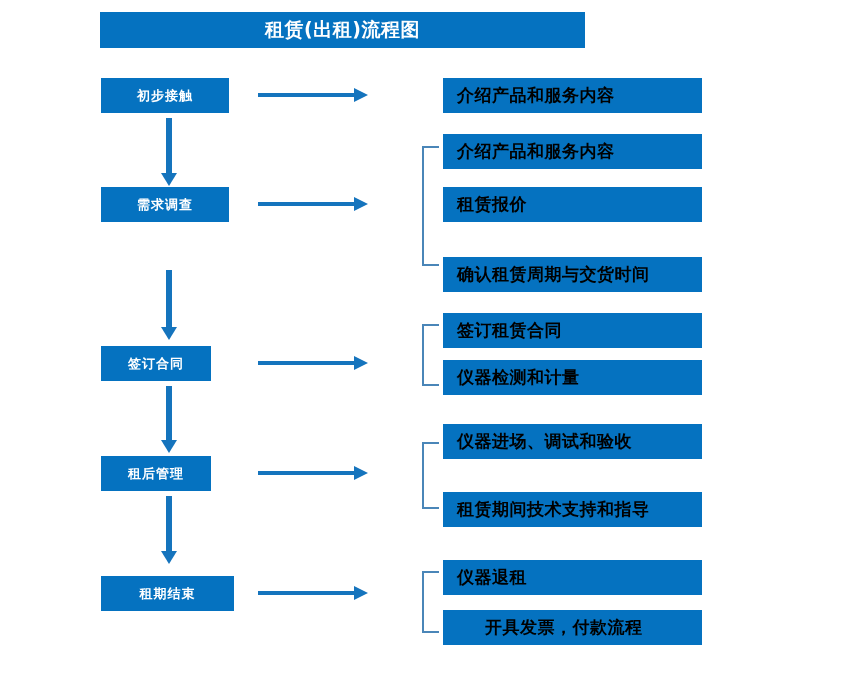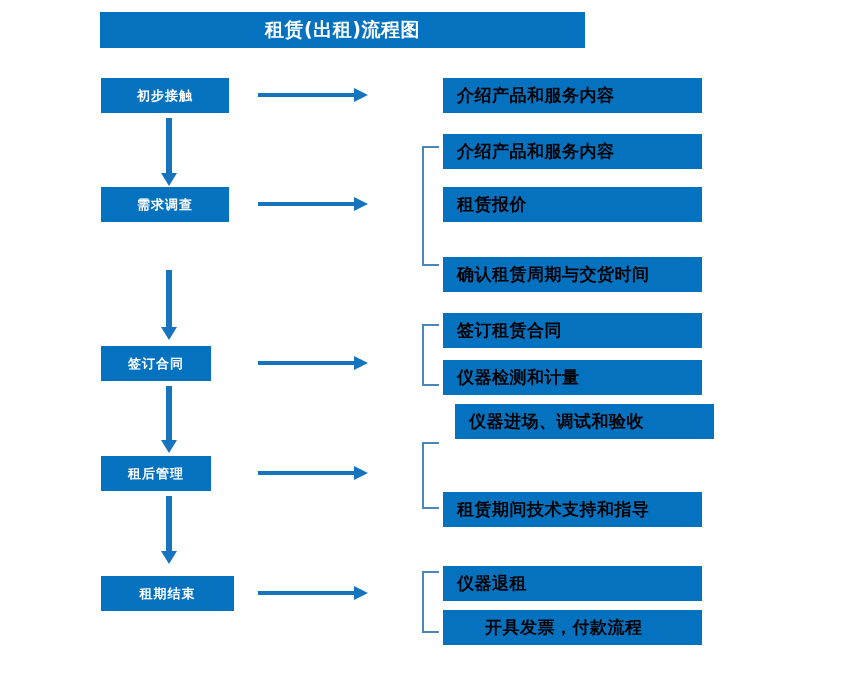--- a/index.html
+++ b/index.html
@@ -180,32 +180,32 @@
   </div>
 
   <div class="stage-box" style="left:101px; top:456px; width:110px;">租后管理</div>
   <div class="h-arrow" style="left:258px; top:466px;">
     <div class="shaft"></div>
     <div class="head"></div>
   </div>
 
   <div class="bracket" style="left:422px; top:442px; height:67px;"></div>
 
-  <div class="detail-box" style="top:404px;margin-left:12px;">仪器进场、调试和验收</div>
+  <div class="detail-box" style="top:424px;">仪器进场、调试和验收</div>
   <div class="detail-box" style="top:492px;">租赁期间技术支持和指导</div>
 
   <div class="v-arrow" style="top:496px; height:68px;">
     <div class="shaft" style="height:55px;"></div>
     <div class="head"></div>
   </div>
 
   <div class="stage-box" style="left:101px; top:576px; width:133px;">租期结束</div>
   <div class="h-arrow" style="left:258px; top:586px;">
     <div class="shaft"></div>
     <div class="head"></div>
   </div>
 
   <div class="bracket" style="left:422px; top:571px; height:62px;"></div>
 
-  <div class="detail-box" style="top:560px;margin-top:6px;">仪器退租</div>
+  <div class="detail-box" style="top:560px;">仪器退租</div>
   <div class="detail-box" style="top:610px;padding-left:42px;">开具发票，付款流程</div>
 
 </div>
 
 </body></html>

